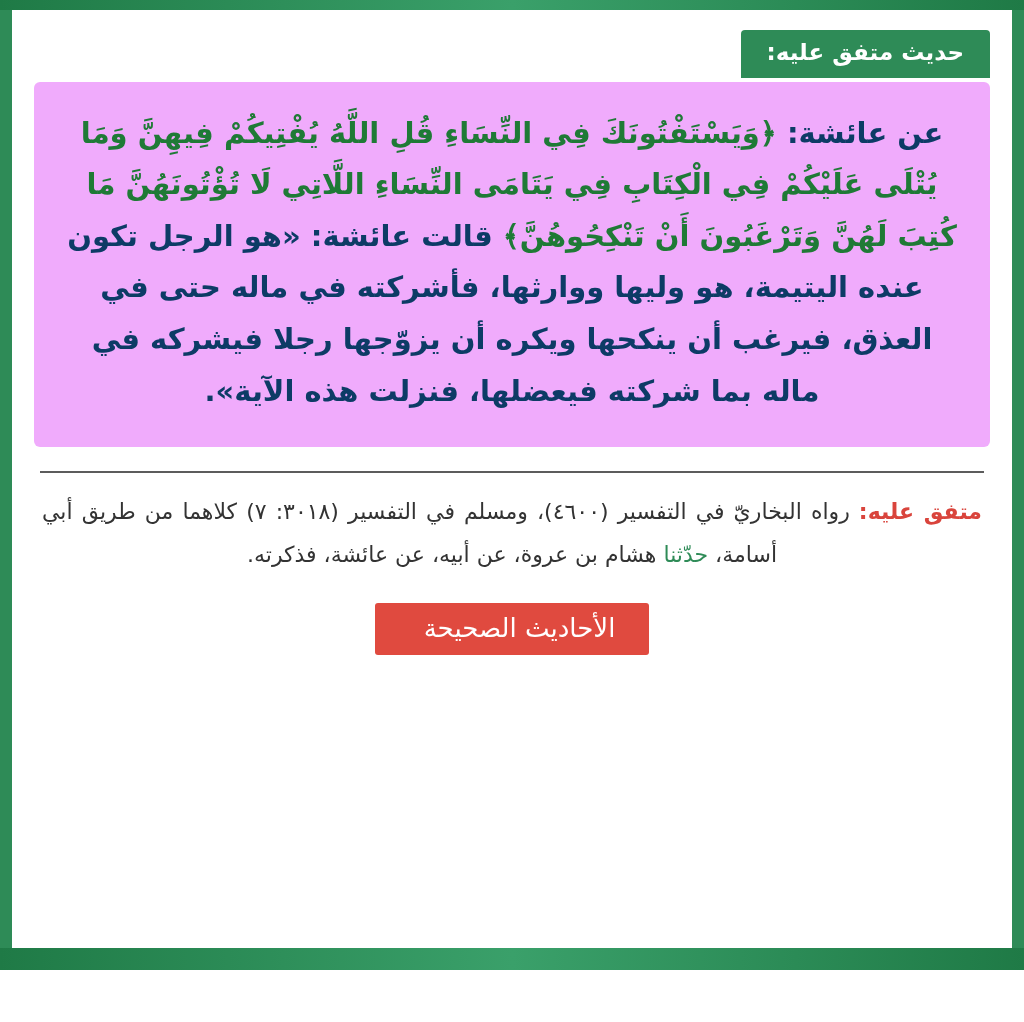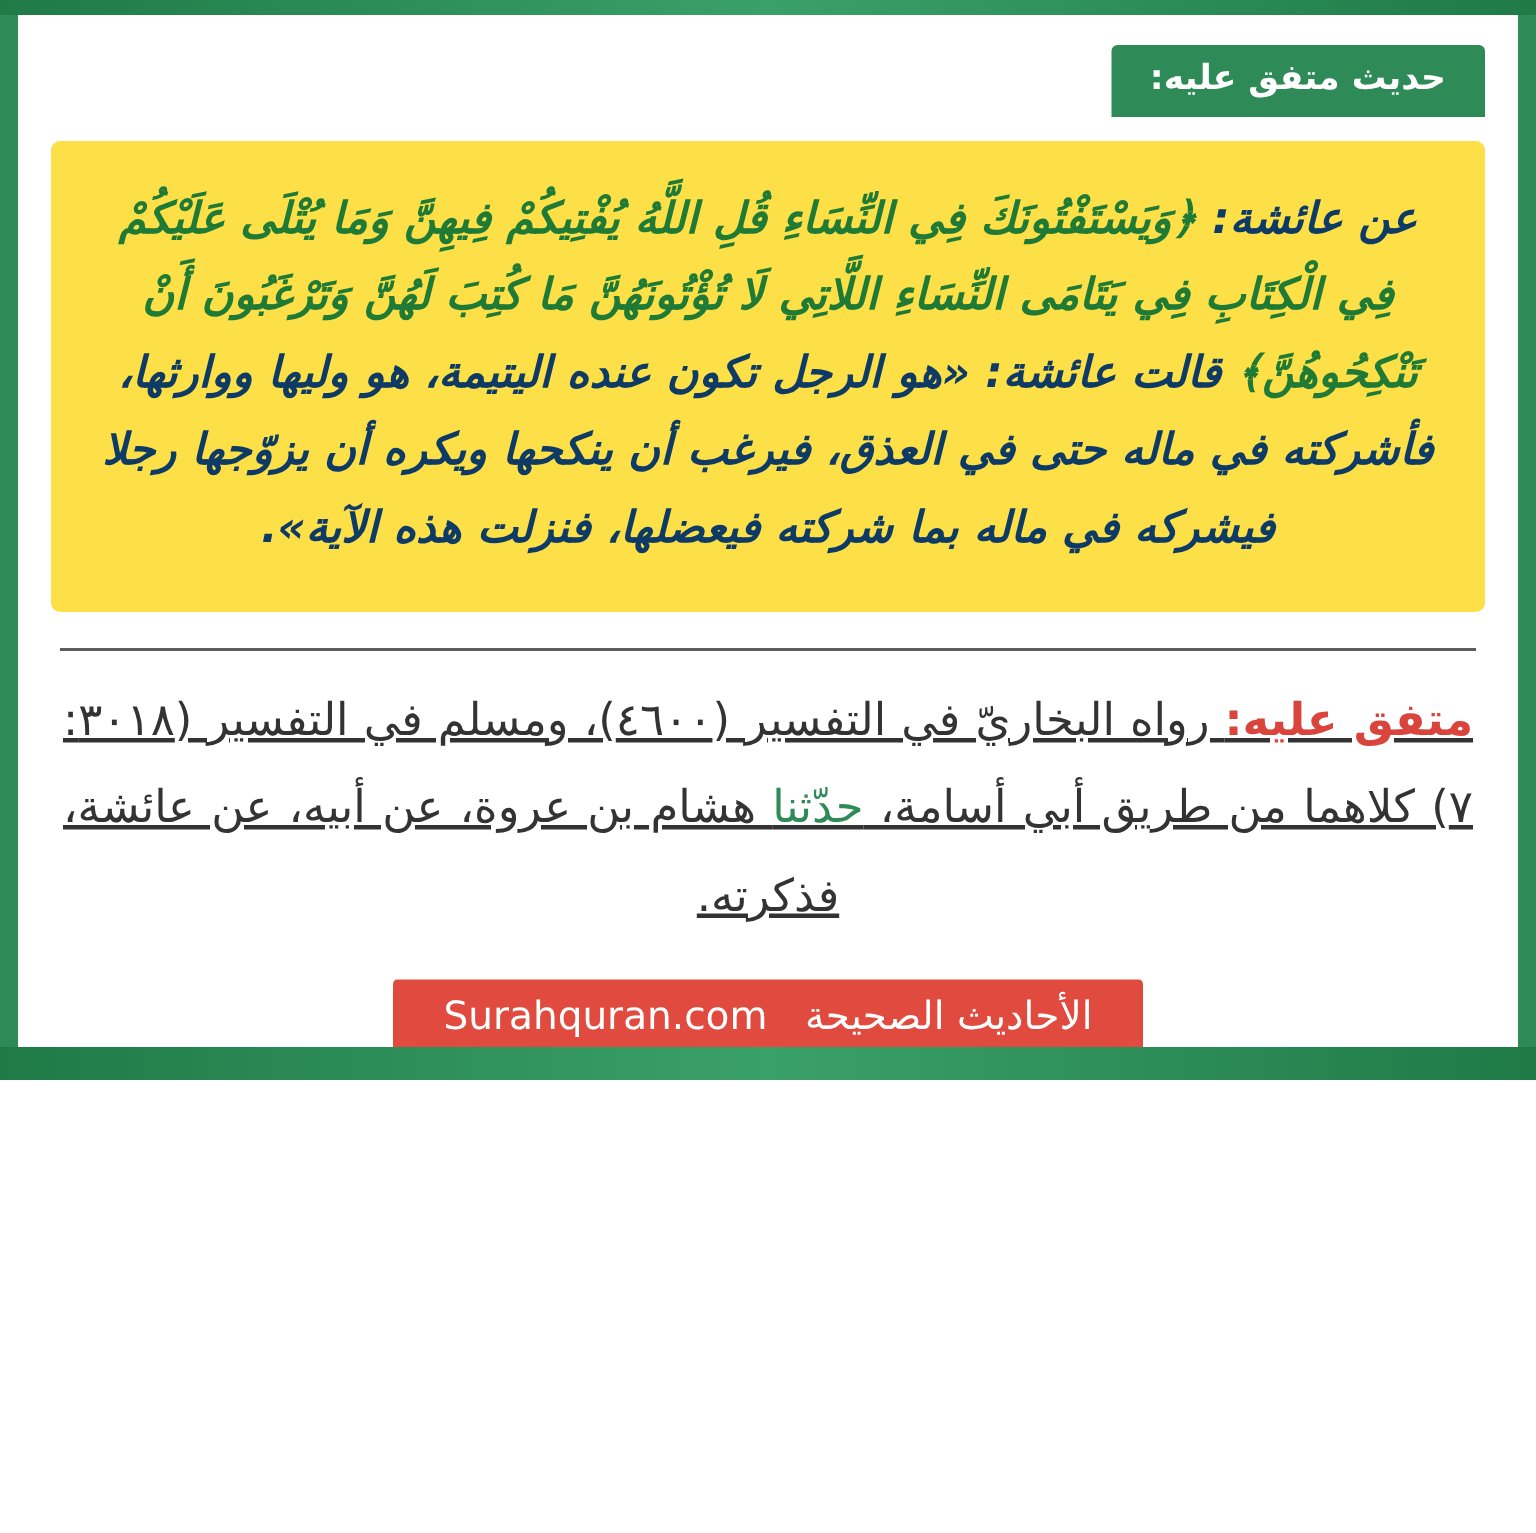--- a/index.html
+++ b/index.html
@@ -10,21 +10,21 @@
     width: 1024px;
     height: 1022px;
     background: #ffffff;
     font-family: "DejaVu Sans", "Liberation Sans", sans-serif;
     overflow: hidden;
   }
 
   .card {
     position: relative;
     width: 1024px;
-    height: 720px;
+    height: 970px;
     box-sizing: border-box;
     background: #ffffff;
     border-left: 12px solid #2e8b57;
     border-right: 12px solid #2e8b57;
     display: flex;
     flex-direction: column;
   }
   .card::before {
     content: "";
     position: absolute;
@@ -60,25 +60,24 @@
     font-weight: bold;
     padding: 9px 26px 11px 26px;
     border-radius: 4px 4px 0 0;
     letter-spacing: 0;
     line-height: 1.2;
     white-space: nowrap;
   }
 
   
   .hadith-box {
-    background: #fde047;
+    background: #f0abfc;
     border-radius: 6px;
     padding: 26px 30px 30px 30px;
-    margin-top: 16px;
-    font-style: italic;
+    margin-top: 4px;
   }
   .hadith-text {
     font-size: 29px;
     line-height: 1.78;
     font-weight: bold;
     color: #0d3b66;
     text-align: center;
     margin: 0;
   }
   .ayah {
@@ -92,27 +91,26 @@
   }
 
   .divider {
     border: none;
     border-top: 2px solid #5c5c5c;
     margin: 24px 6px 18px 6px;
   }
 
   
   .takhrij {
-    font-size: 30px;
+    font-size: 22px;
     line-height: 1.95;
     color: #333333;
     text-align: justify;
     text-align-last: center;
     margin: 0 8px;
-    text-decoration: underline;
   }
   .takhrij .label {
     color: #d9443c;
     font-weight: bold;
   }
   .takhrij .hadd {
     color: #2e8b57;
   }
 
   
@@ -158,18 +156,17 @@
 
     <hr class="divider">
 
     <p class="takhrij">
       <span class="label">متفق عليه:</span><span> رواه البخاريّ في التفسير (٤٦٠٠)، ومسلم في التفسير (٣٠١٨: ٧) كلاهما من طريق أبي أسامة، </span><span class="hadd">حدّثنا</span><span> هشام بن عروة، عن أبيه، عن عائشة، فذكرته.</span>
     </p>
 
     <div class="footer-row">
       <div class="brand">
         <span class="brand-ar">الأحاديث الصحيحة</span>
-        <span class="brand-en">Surahquran.com</span>
       </div>
     </div>
 
   </div>
 </div>
 
 </body></html>

